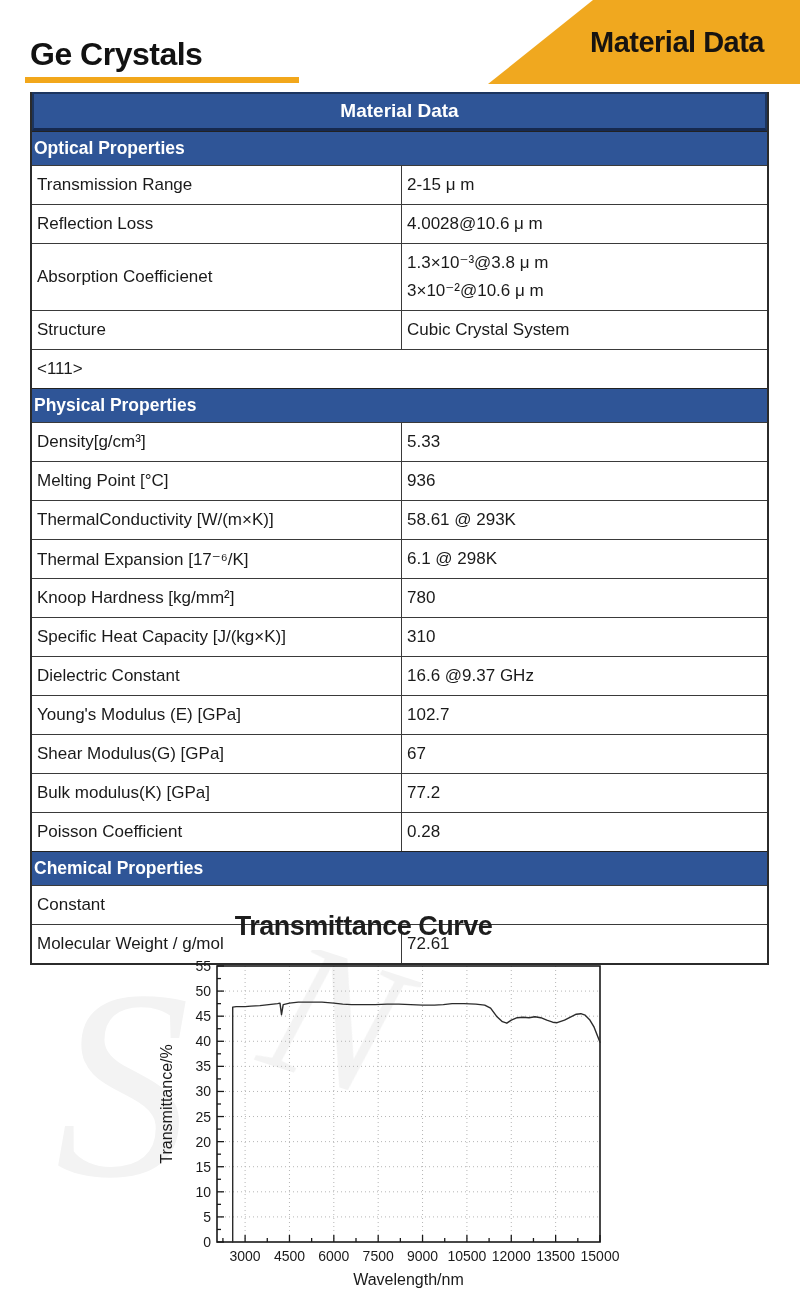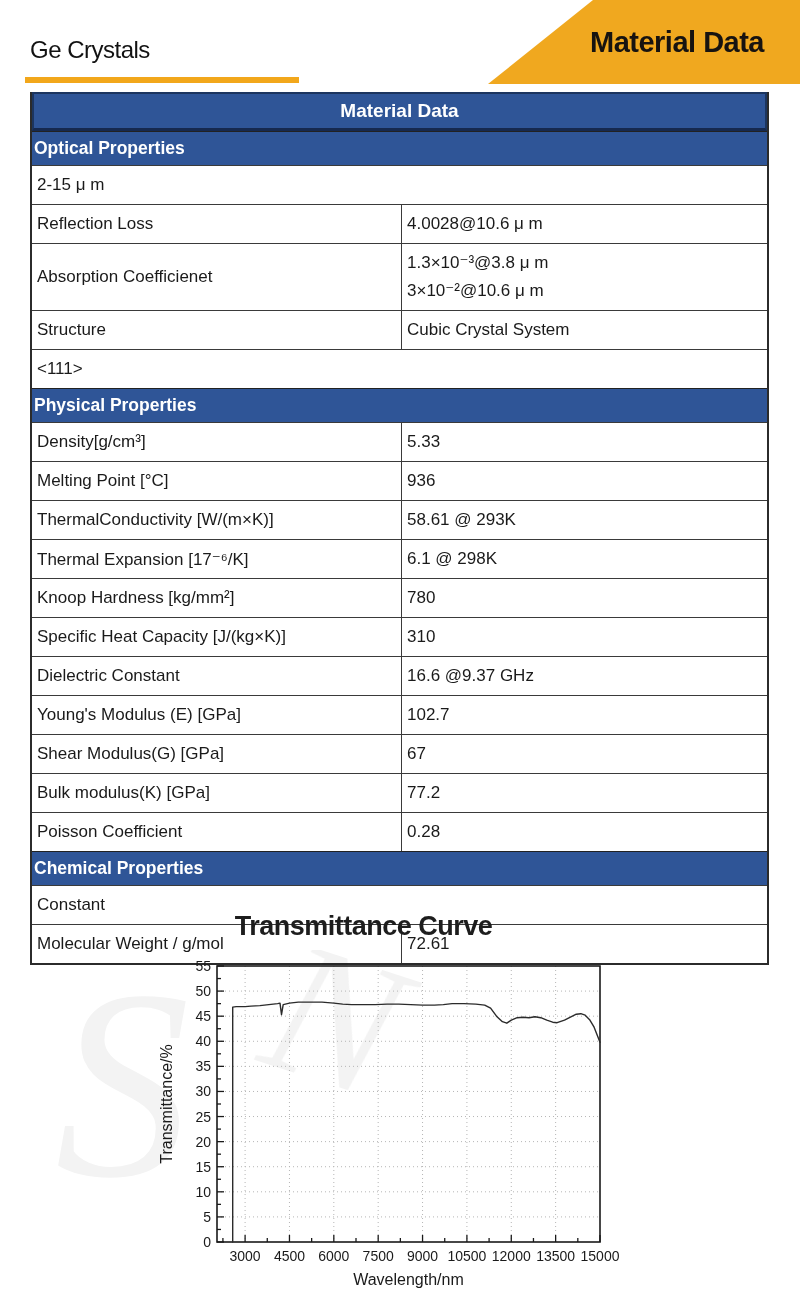--- a/index.html
+++ b/index.html
@@ -1,20 +1,20 @@
 <!DOCTYPE html>
 <html><head>
 <meta charset="utf-8">
 <style>
   html,body{margin:0;padding:0;background:#fff;}
   .page{position:relative;width:800px;height:1303px;background:#fff;overflow:hidden;
         font-family:"Liberation Sans","DejaVu Sans",sans-serif;color:#1a1a1a;}
 
   
-  .page-title{position:absolute;left:30px;top:36px;font-size:24px;font-weight:normal;
+  .page-title{position:absolute;left:30px;top:36px;font-size:32px;font-weight:bold;
               color:#121212;letter-spacing:-0.5px;}
   .title-underline{position:absolute;left:25px;top:77px;width:274px;height:6px;background:#F2A71B;}
   .banner{position:absolute;top:0;right:0;width:312px;height:84px;background:#F0A81F;
           clip-path:polygon(105px 0,312px 0,312px 84px,0 84px);
           display:flex;align-items:center;justify-content:flex-end;}
   .banner-text{font-size:29px;font-weight:bold;color:#171310;padding-right:36px;letter-spacing:-0.5px;}
 
   
   .mtable{position:absolute;left:30px;top:92px;width:739px;box-sizing:border-box;
           border-left:2px solid #2b2b2b;border-right:2px solid #2b2b2b;border-bottom:2px solid #2b2b2b;}
@@ -46,20 +46,21 @@
   <div class="title-underline"></div>
   <div class="banner">
     <span class="banner-text">Material Data</span>
   </div>
 
   <div class="mtable">
     <div class="mtable-title">Material Data</div>
     <div>
         <div class="sec">Optical Properties</div>
         <div class="row">
+          <div class="c1">Transmission Range</div>
           <div class="c2">
             <div>2-15 μ m</div>
           </div>
         </div>
         <div class="row">
           <div class="c1">Reflection Loss</div>
           <div class="c2">
             <div>4.0028@10.6 μ m</div>
           </div>
         </div>

